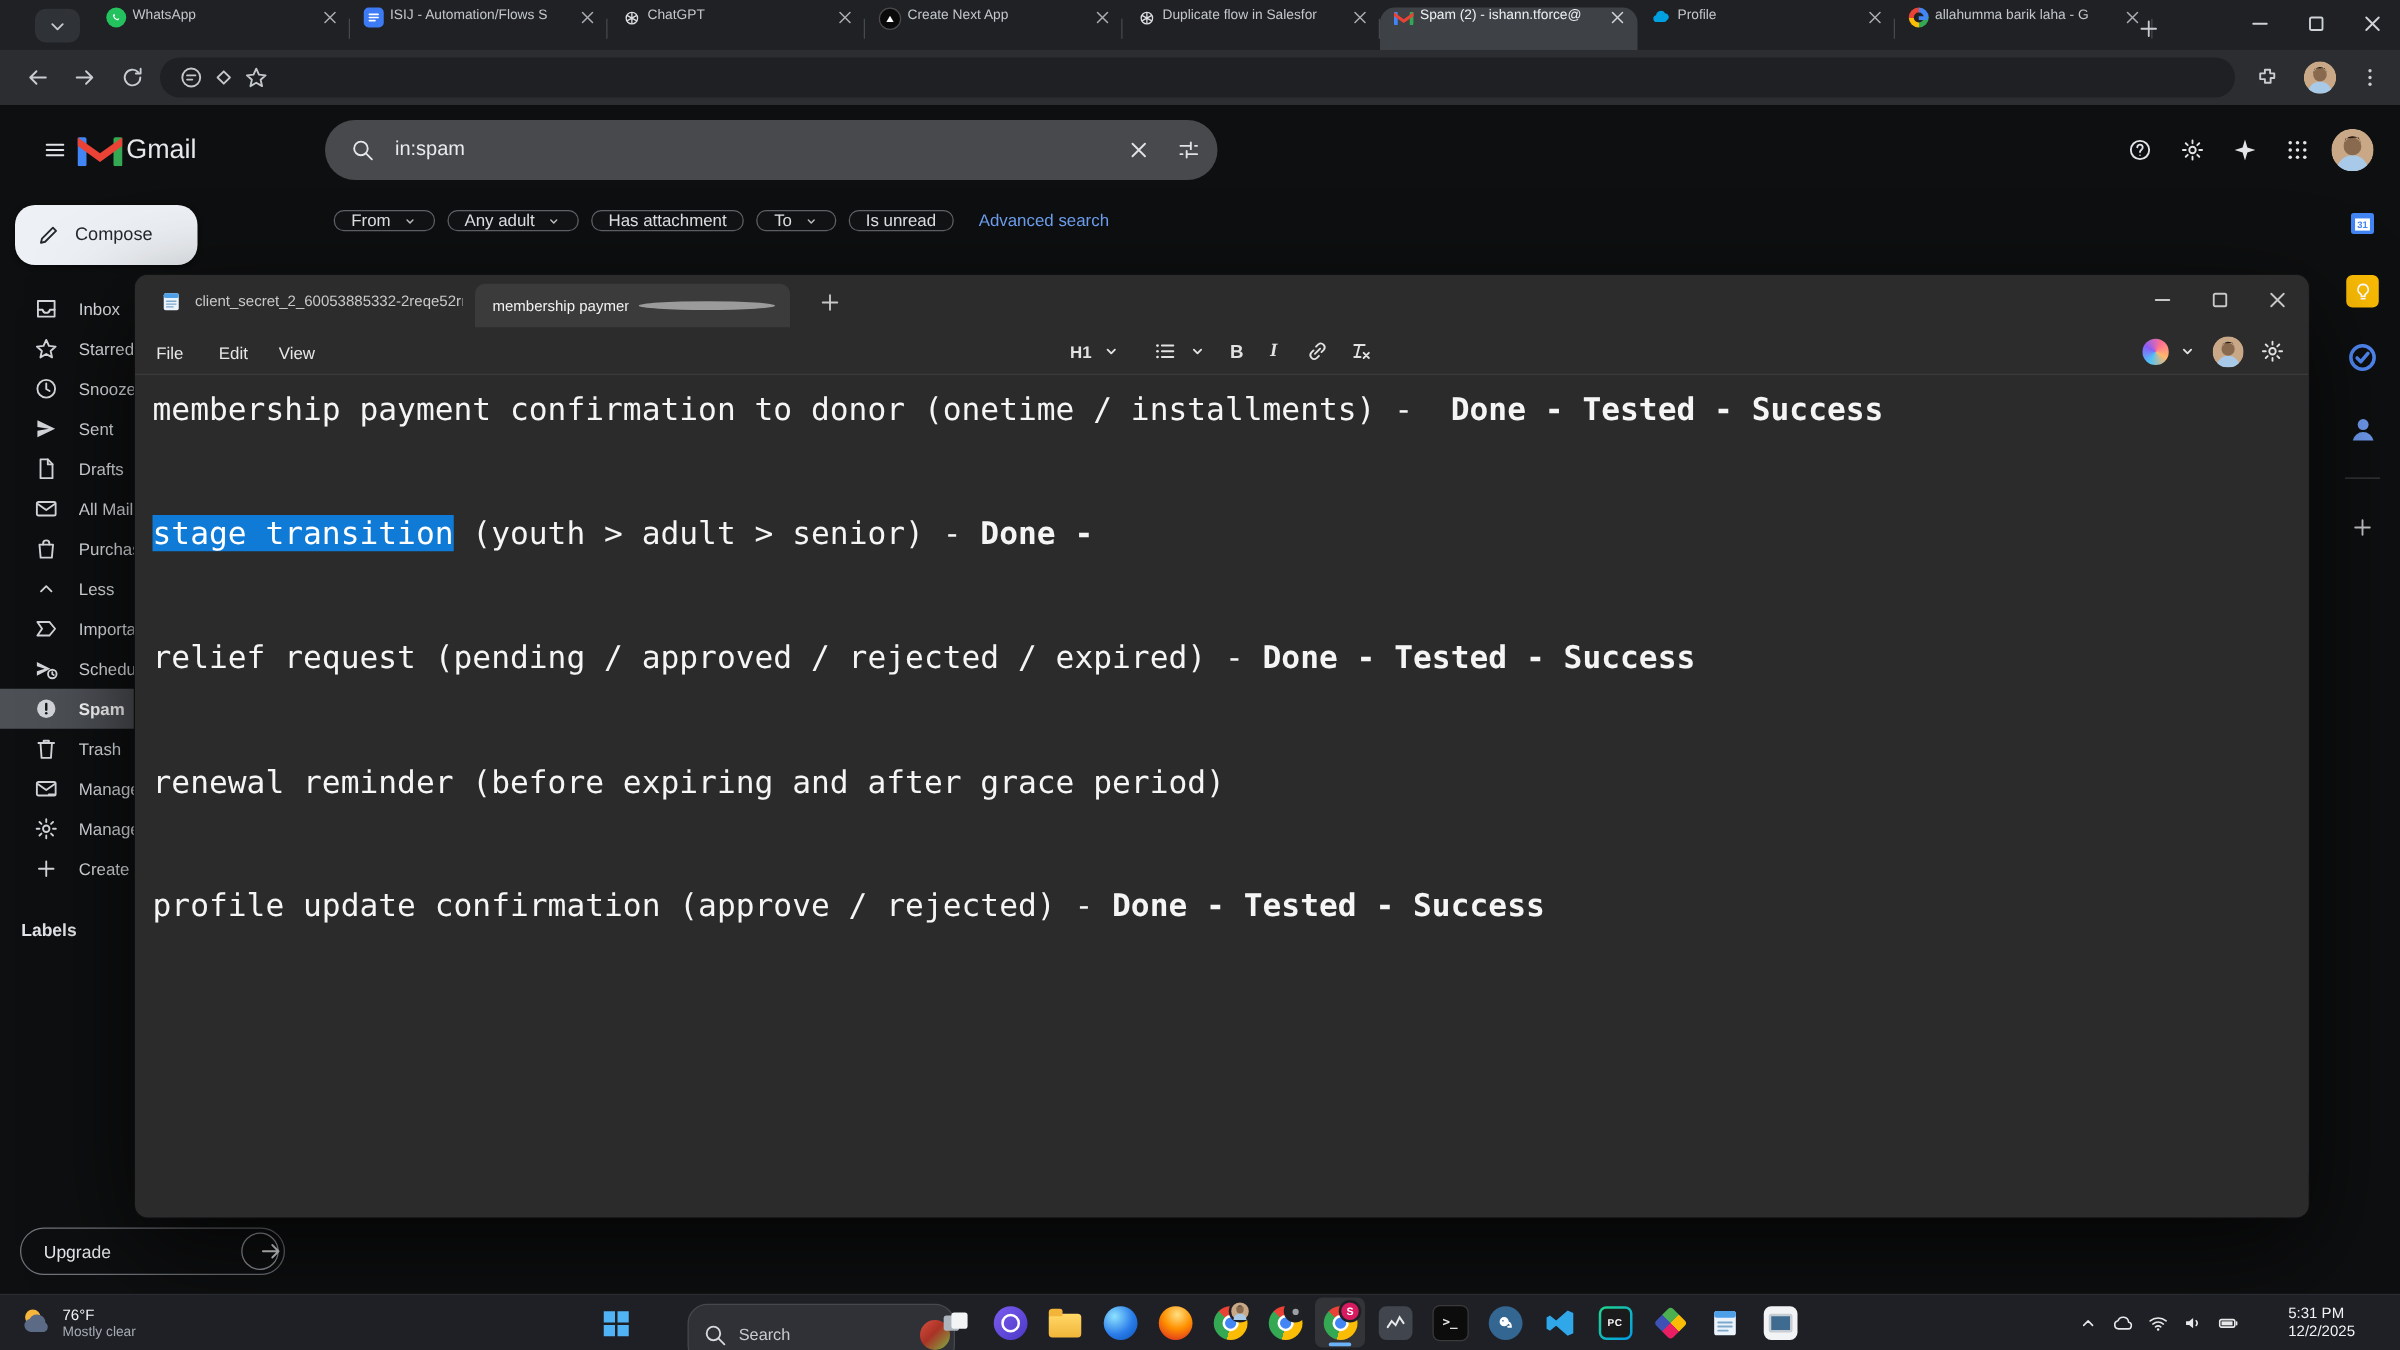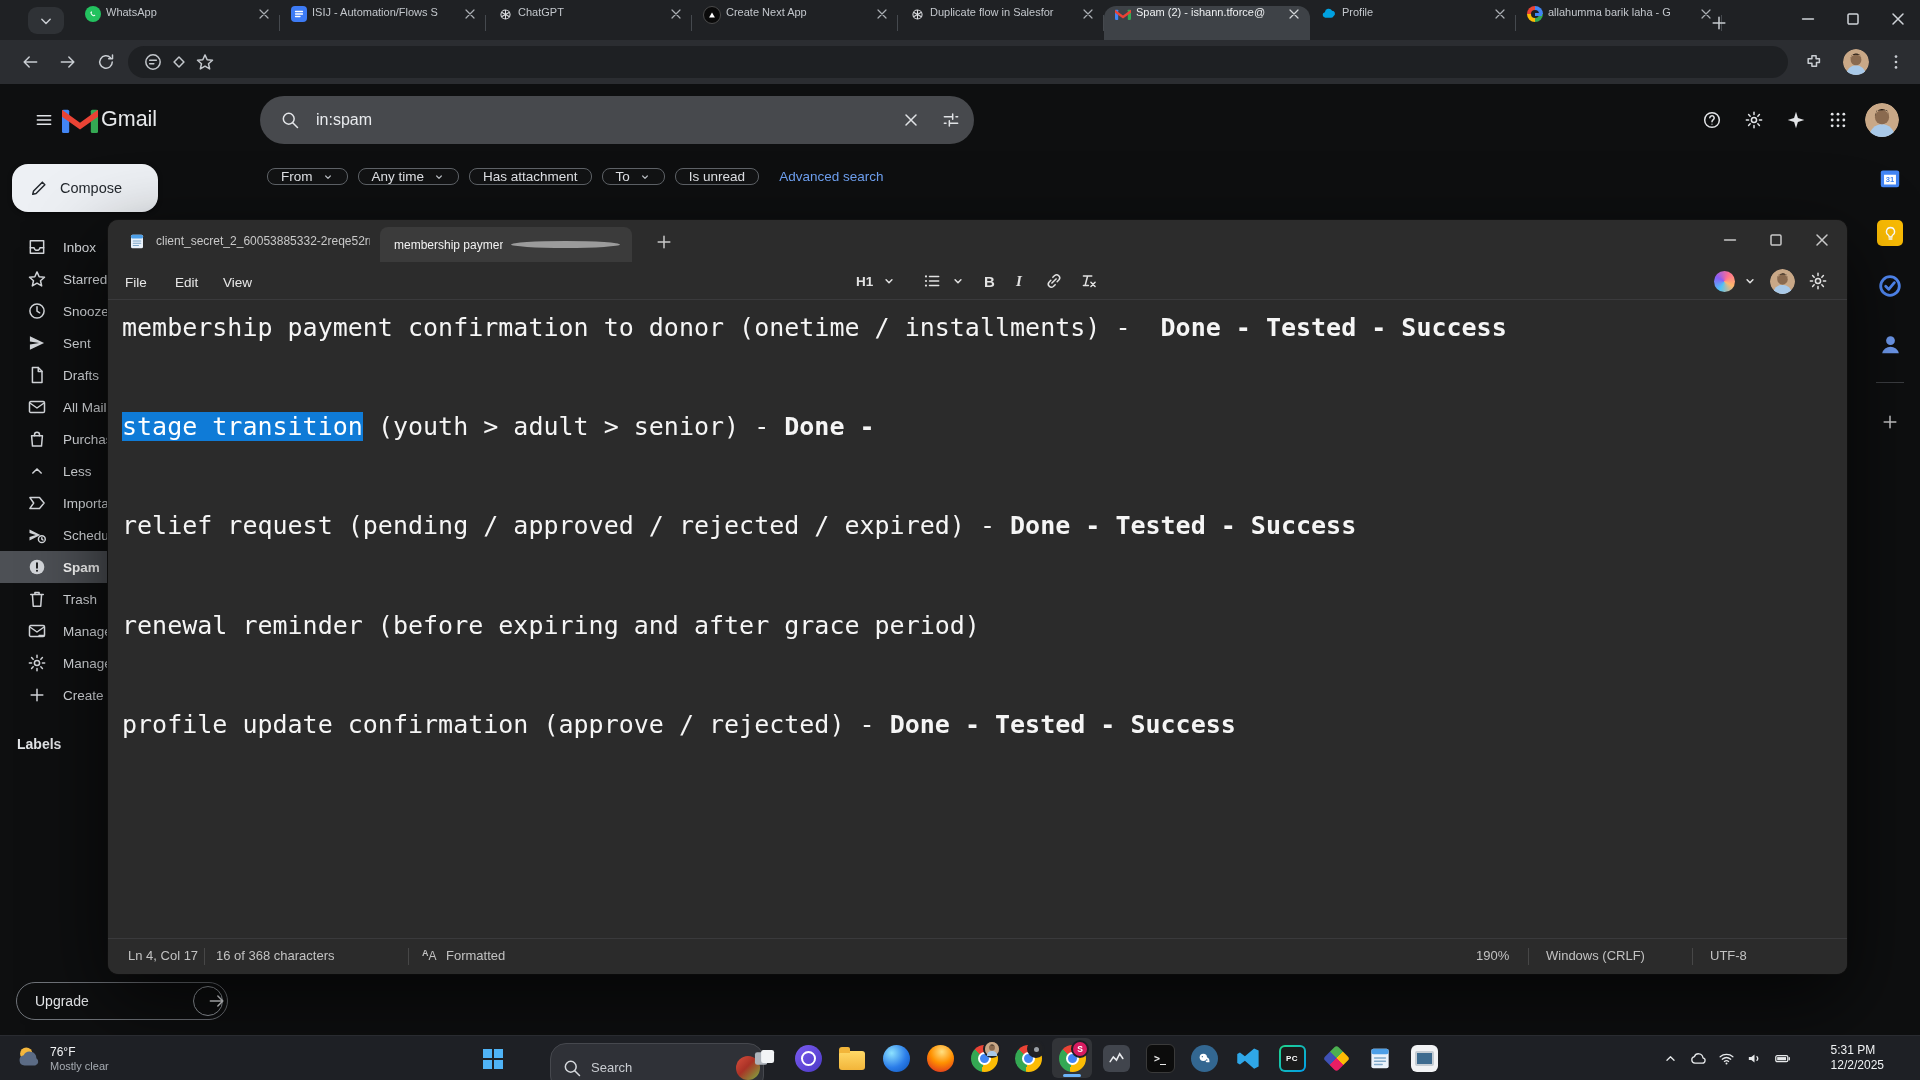--- a/index.html
+++ b/index.html
@@ -453,21 +453,21 @@
     <div id="chips">
         <div class="chip">
           <span>From</span>
           <span class="caret">
             <svg class="ic" width="16" height="16" viewBox="0 0 24 24" fill="none" stroke="currentColor" stroke-width="1.8" stroke-linecap="round" stroke-linejoin="round">
               <path d="M8.5 10.5l3.5 3.5 3.5-3.5"></path>
             </svg>
           </span>
         </div>
         <div class="chip">
-          <span>Any time</span>
+          <span>Any adult</span>
           <span class="caret">
             <svg class="ic" width="16" height="16" viewBox="0 0 24 24" fill="none" stroke="currentColor" stroke-width="1.8" stroke-linecap="round" stroke-linejoin="round">
               <path d="M8.5 10.5l3.5 3.5 3.5-3.5"></path>
             </svg>
           </span>
         </div>
         <div class="chip">
           <span>Has attachment</span>
         </div>
         <div class="chip">
@@ -791,33 +791,20 @@
       <div class="np-fmt" style="left:1700px">
           <span>
             <svg class="ic" width="20" height="20" viewBox="0 0 24 24" fill="none" stroke="currentColor" stroke-width="1.8" stroke-linecap="round" stroke-linejoin="round">
               <circle cx="12" cy="12" r="3.1"></circle>
               <path d="M12 2.8v2.7M12 18.5v2.7M2.8 12h2.7M18.5 12h2.7M5.5 5.5l1.9 1.9M16.6 16.6l1.9 1.9M18.5 5.5l-1.9 1.9M7.4 16.6l-1.9 1.9"></path>
             </svg>
           </span>
         </div>
     </div>
     <div id="np-content"><div class="npline"><span>membership payment confirmation to donor (onetime / installments) -  </span><span class="bi">Done - Tested - Success</span></div><div class="npline"></div><div class="npline"><span class="sel">stage transition</span><span> (youth &gt; adult &gt; senior) - </span><span class="bi">Done -</span></div><div class="npline"></div><div class="npline"><span>relief request (pending / approved / rejected / expired) - </span><span class="bi">Done - Tested - Success</span></div><div class="npline"></div><div class="npline"><span>renewal reminder (before expiring and after grace period)</span></div><div class="npline"></div><div class="npline"><span>profile update confirmation (approve / rejected) - </span><span class="bi">Done - Tested - Success</span></div></div>
-    <div id="np-status">
-      <span class="st" style="left:20px">Ln 4, Col 17</span>
-      <span class="vsep" style="left:96px"></span>
-      <span class="st" style="left:108px">16 of 368 characters</span>
-      <span class="vsep" style="left:300px"></span>
-      <span class="st" id="fmt-glyph" style="left:314px"><b>A</b>A</span>
-      <span class="st" style="left:338px">Formatted</span>
-      <span class="st" style="left:1368px">190%</span>
-      <span class="vsep" style="left:1420px"></span>
-      <span class="st" style="left:1438px">Windows (CRLF)</span>
-      <span class="vsep" style="left:1584px"></span>
-      <span class="st" style="left:1602px">UTF-8</span>
-    </div>
   </div>
 
   <div id="taskbar">
     <div id="tb-weather">
       <span><svg width="27" height="27" viewBox="0 0 24 24">
             <circle cx="10" cy="9.5" r="5.5" fill="#F6B73C"></circle>
             <path d="M8.5 20a4.6 4.6 0 01-.8-9.1A6 6 0 0119 13.5 3.6 3.6 0 0118 20z" fill="#5B6B85"></path>
           </svg></span>
       <span class="wtxt">
         <span id="tb-temp">76°F</span>

